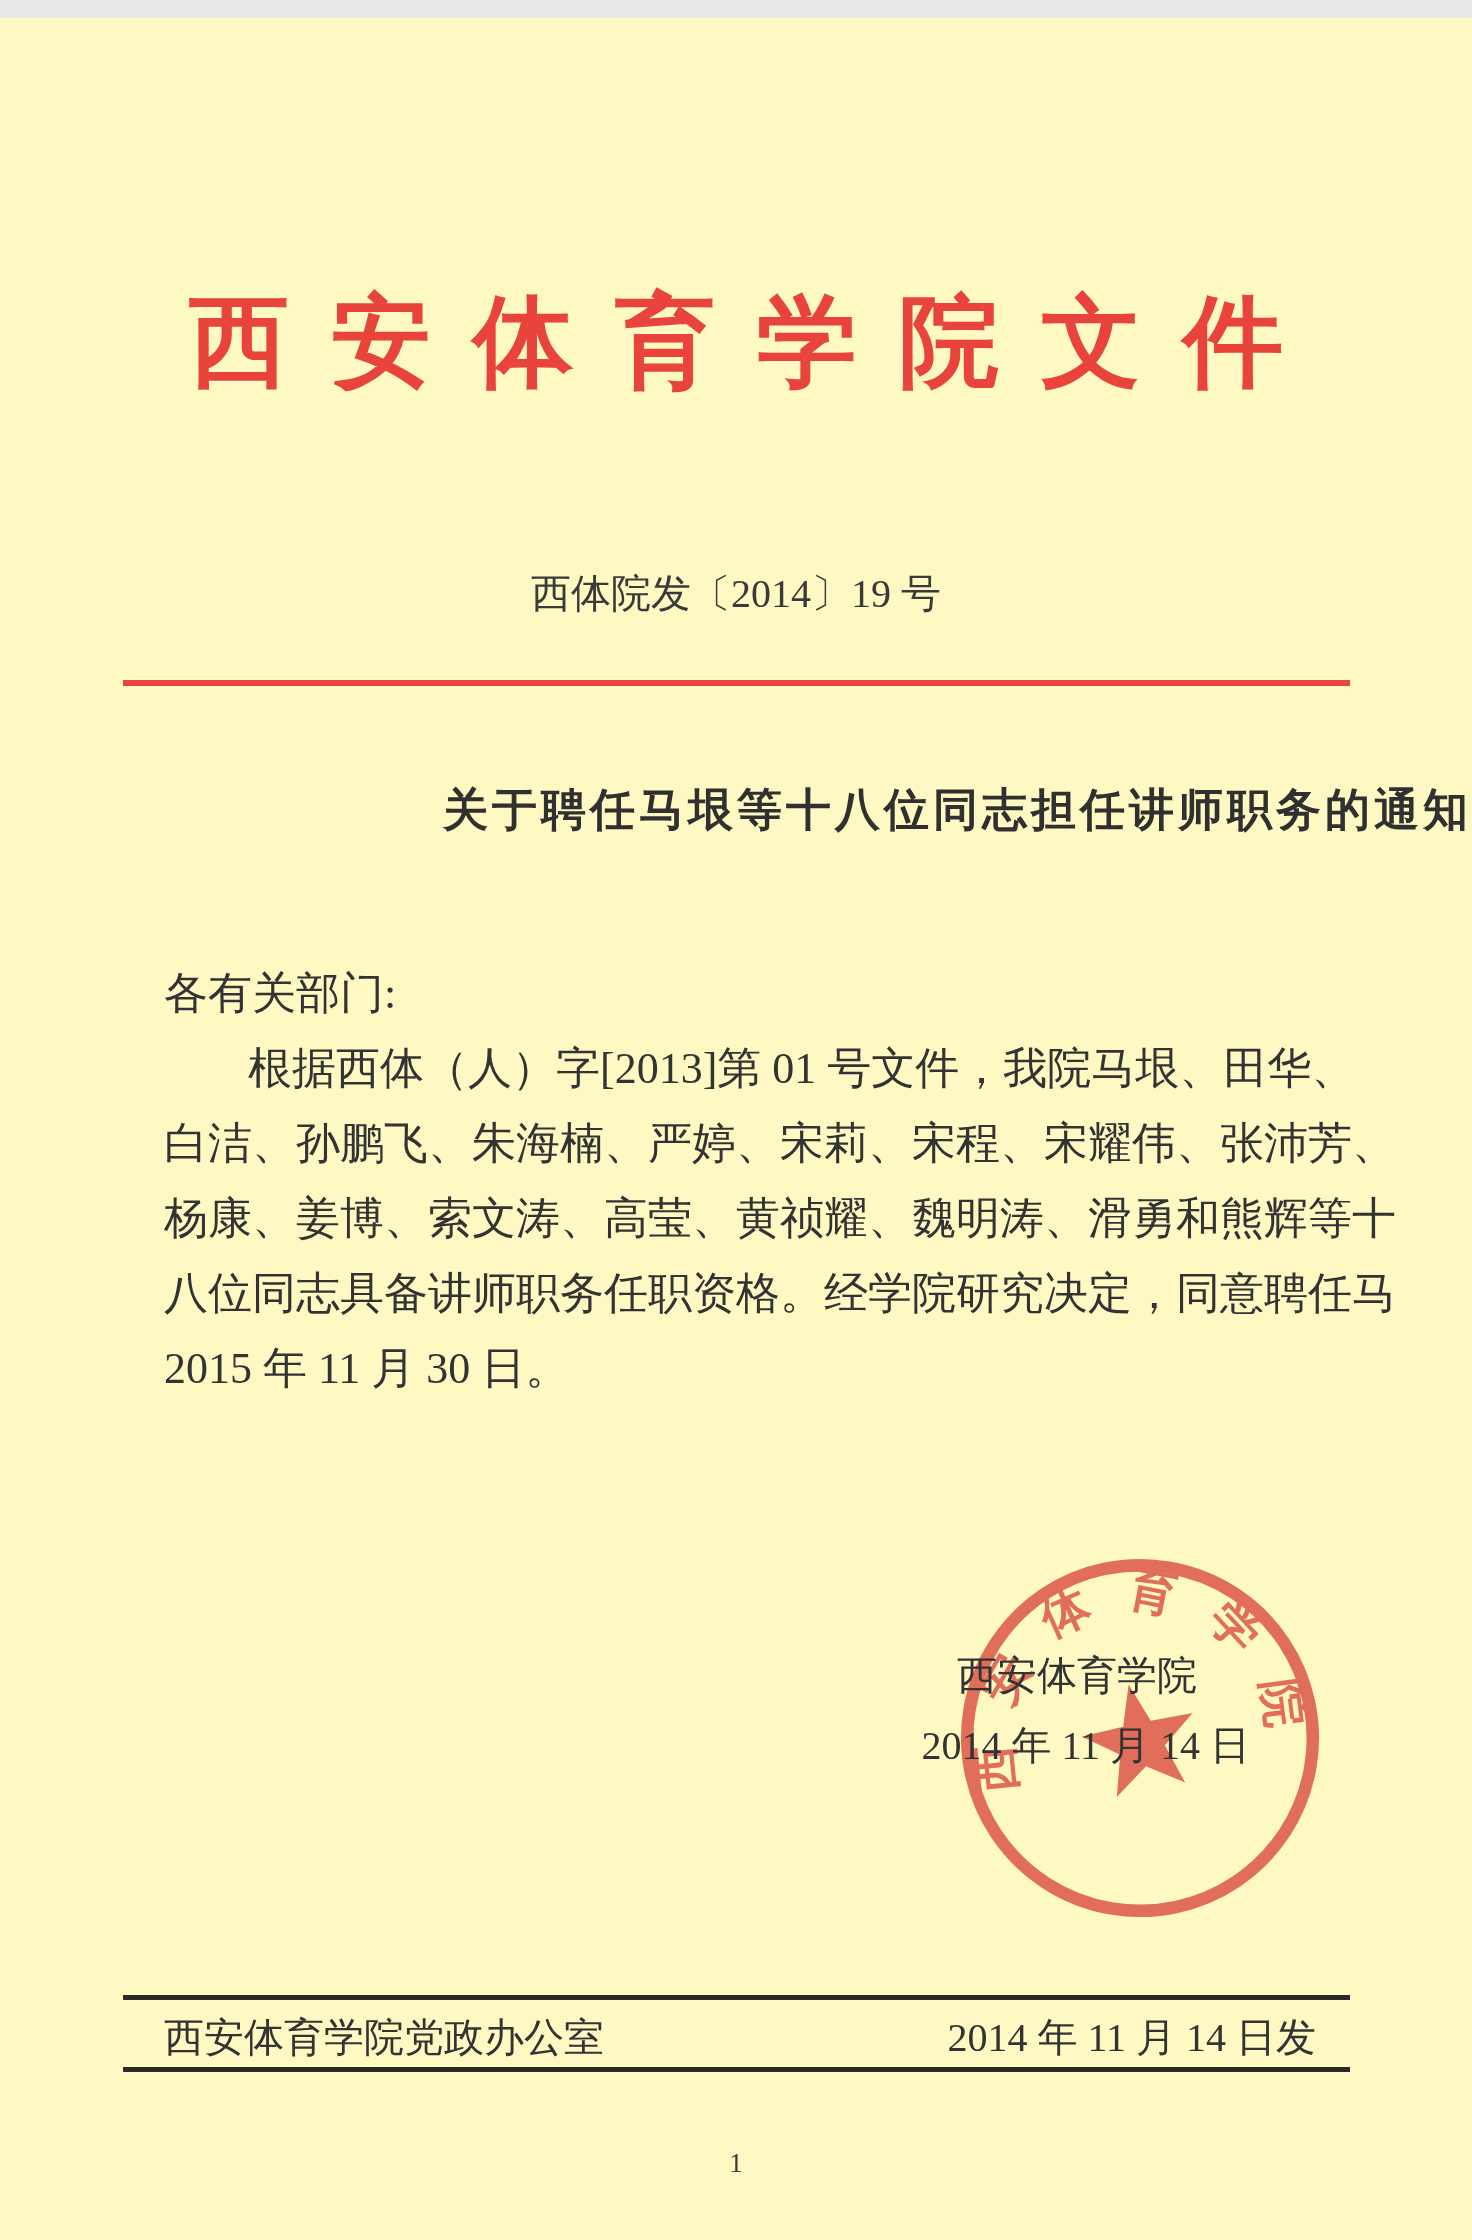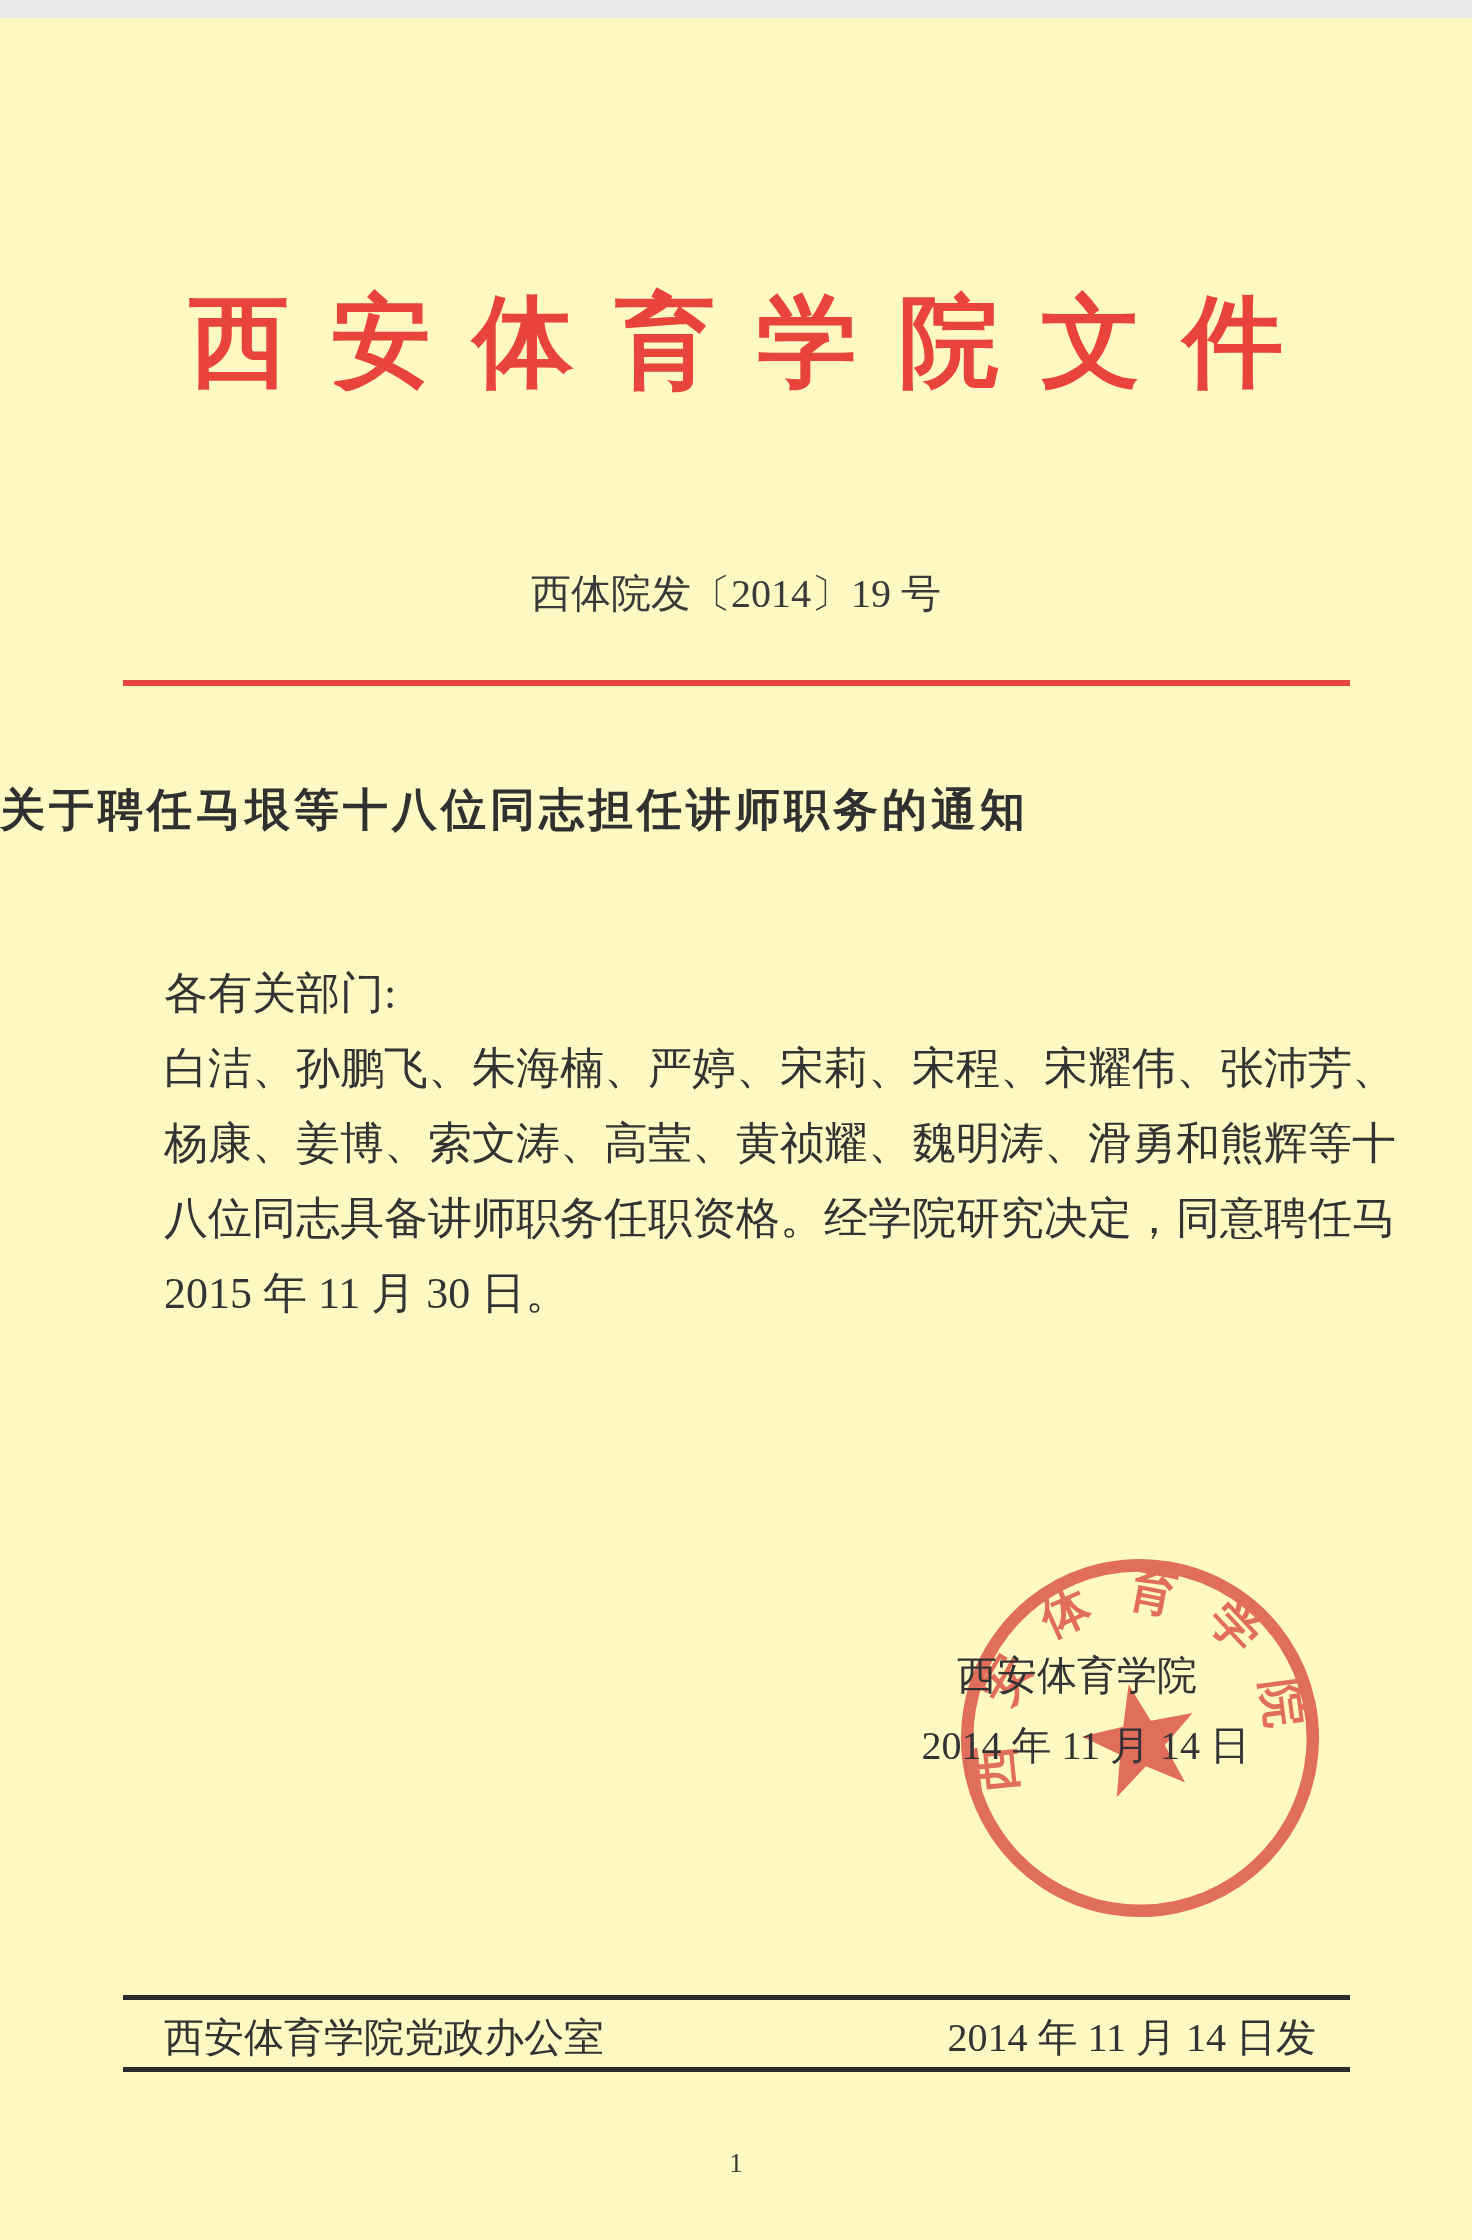--- a/index.html
+++ b/index.html
@@ -30,21 +30,21 @@
   }
   .red-rule{
     position:absolute;top:662px;left:123px;
     width:1227px;height:6px;
     background:#e8453d;
   }
   
   .subject{
     position:absolute;top:762px;left:0;width:100%;
     margin:0;
-    text-align:left;
+    text-align:right;
     font-size:45px;font-weight:700;
     letter-spacing:4px;
     color:#303030;
     white-space:nowrap;
   }
   
   .body-block{
     position:absolute;top:938px;left:164px;width:1150px;
     font-size:44px;line-height:75px;
     color:#333;
@@ -103,20 +103,21 @@
   <div class="red-header">西安体育学院文件</div>
 
   <div class="doc-number">西体院发〔2014〕19 号</div>
 
   <div class="red-rule"></div>
 
   <h1 class="subject">关于聘任马垠等十八位同志担任讲师职务的通知</h1>
 
   <div class="body-block">
     <div class="salutation">各有关部门:</div>
+    <div class="body-line first">根据西体（人）字[2013]第 01 号文件，我院马垠、田华、</div>
     <div class="body-line">白洁、孙鹏飞、朱海楠、严婷、宋莉、宋程、宋耀伟、张沛芳、</div>
     <div class="body-line">杨康、姜博、索文涛、高莹、黄祯耀、魏明涛、滑勇和熊辉等十</div>
     <div class="body-line">八位同志具备讲师职务任职资格。经学院研究决定，同意聘任马</div>
     <div class="body-line last">2015 年 11 月 30 日。</div>
   </div>
 
   <svg class="seal" viewBox="0 0 400 400" xmlns="http://www.w3.org/2000/svg">
     <circle cx="200" cy="200" r="180" fill="none" stroke="#d94c40" stroke-width="13"></circle>
     <polygon points="200,143 185.3,184.8 141,185.8 176.2,212.7 163.6,255.2 200,230 236.4,255.2 223.8,212.7 259,185.8 214.7,184.8" fill="#d94c40"></polygon>
     <path id="sealArc" d="M 69.6 234.9 A 135 135 0 1 1 330.4 234.9" fill="none"></path>

